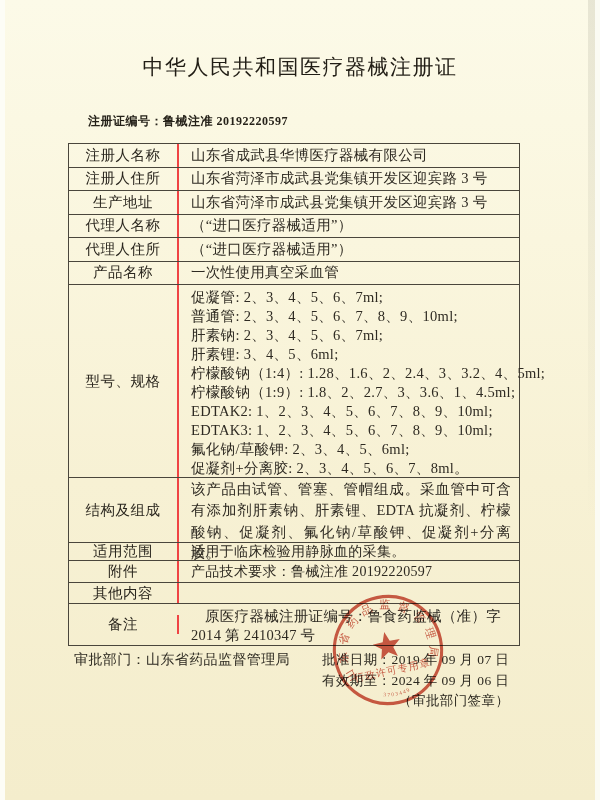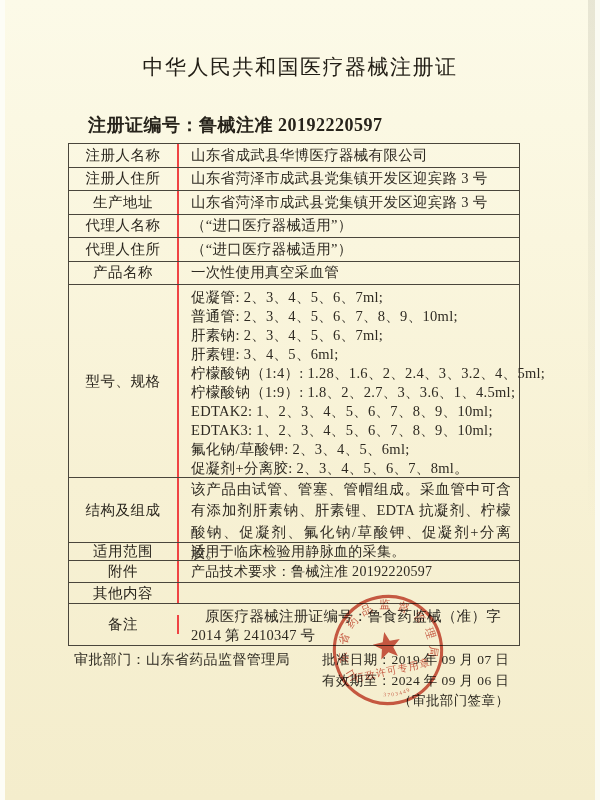--- a/index.html
+++ b/index.html
@@ -10,21 +10,21 @@
     color:#2c2920;
   }
   .edge-left{position:absolute;left:0;top:0;width:5px;height:800px;background:#fdfdf6;}
   .edge-right{position:absolute;right:0;top:0;width:5px;height:800px;background:#fbfbf3;}
   .edge-right-shade{position:absolute;right:5px;top:0;width:7px;height:520px;
     background:linear-gradient(180deg,rgba(170,168,150,.25),rgba(170,168,150,0));}
   .doc-title{
     position:absolute;top:53px;left:0;width:100%;text-align:center;
     font-size:21px;font-weight:normal;letter-spacing:1.5px;color:#211d15;
   }
-  .cert-line{position:absolute;left:88px;top:113px;font-size:18px;font-weight:600;letter-spacing:.5px;color:#26221a;}
+  .cert-line{position:absolute;left:88px;top:113px;font-size:12px;font-weight:600;letter-spacing:.5px;color:#26221a;}
   .tbl{
     position:absolute;left:68px;top:143px;width:452px;box-sizing:border-box;
     border:1px solid #4a463c;
   }
   .row{display:flex;box-sizing:border-box;border-bottom:1px solid #4a463c;}
   .row:last-child{border-bottom:none;align-items:center;}
   .lab{
     width:110px;box-sizing:border-box;border-right:2px solid #ef4444;flex:none;
     display:flex;align-items:center;justify-content:center;text-align:center;
     font-size:14.5px;letter-spacing:.5px;color:#2b271f;color:#2b271f;font-family:Liberation Serif, serif;

